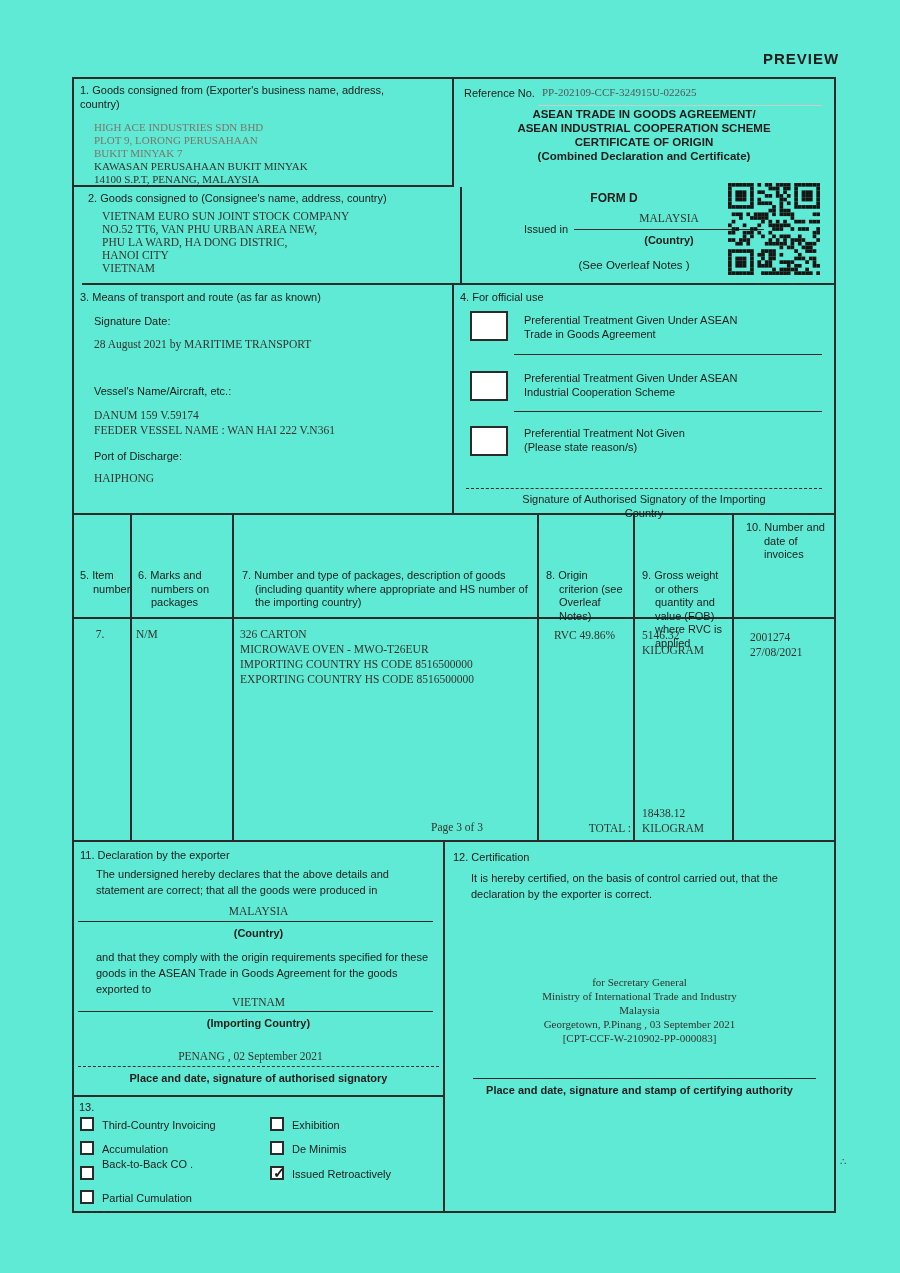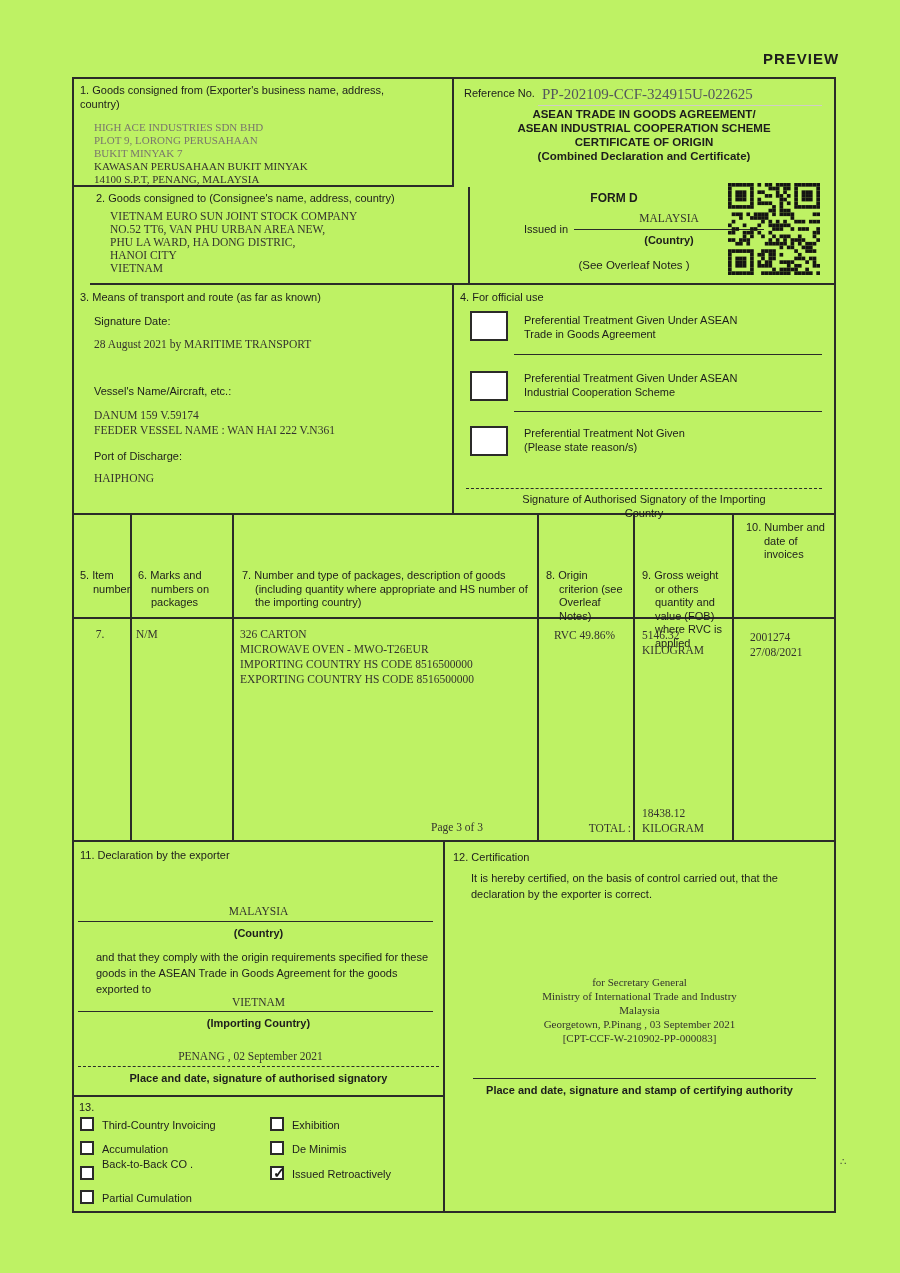--- a/index.html
+++ b/index.html
@@ -1,31 +1,31 @@
 <!DOCTYPE html>
 <html><head>
 <meta charset="utf-8">
 <style>
   * { margin:0; padding:0; box-sizing:border-box; }
   html,body { background:#ffffff; }
-  .page { position:relative; width:900px; height:1273px; background:#bef264;
+  .page { position:relative; width:900px; height:1273px; background:#5eead4;
           font-family:"Liberation Sans", sans-serif; color:#1d1d1c; overflow:hidden; }
   .abs { position:absolute; }
   .serif { font-family:"Liberation Serif", serif; color:#34332e; }
   .b { font-weight:bold; }
   .sb { font-weight:600; }
   .c { text-align:center; }
   .l11 { font-size:11px; line-height:14px; }
   .l12 { font-size:11.5px; line-height:14px; }
   .faded { color:#7a776c; }
   .form { position:absolute; left:72px; top:77px; width:764px; height:1136px;
           border:2px solid #2b2b29; }
   .bx { position:absolute; }
   #box1 { left:0; top:0; width:380px; height:108px; border-right:2px solid #2b2b29; border-bottom:2px solid #2b2b29; }
-  #box2 { left:16px; top:108px; width:380px; height:98px; border-right:2px solid #2b2b29; border-bottom:2px solid #2b2b29; }
+  #box2 { left:8px; top:108px; width:380px; height:98px; border-right:2px solid #2b2b29; border-bottom:2px solid #2b2b29; }
   #refbox { left:380px; top:0; right:0; height:206px; border-bottom:2px solid #2b2b29; }
   #box3 { left:0; top:206px; width:380px; height:230px; border-right:2px solid #2b2b29; border-bottom:2px solid #2b2b29; }
   #box4 { left:380px; top:206px; right:0; height:230px; border-bottom:2px solid #2b2b29; }
   #tbl  { left:0; top:436px; right:0; height:327px; border-bottom:2px solid #2b2b29; }
   #box11 { left:0; top:763px; width:369px; height:255px; border-bottom:2px solid #2b2b29; }
   #box12 { left:369px; top:763px; right:0; bottom:0; border-left:2px solid #2b2b29; }
   #box13 { left:0; top:1018px; width:369px; bottom:0; }
   .tcol { position:absolute; top:0; bottom:0; border-right:2px solid #2b2b29; }
   .hline { position:absolute; height:0; border-top:1.5px solid #2b2b29; }
   .dline { position:absolute; height:0; border-top:1.5px dashed #2b2b29; }
@@ -66,21 +66,21 @@
         <div>VIETNAM EURO SUN JOINT STOCK COMPANY</div>
         <div>NO.52 TT6, VAN PHU URBAN AREA NEW,</div>
         <div>PHU LA WARD, HA DONG DISTRIC,</div>
         <div>HANOI CITY</div>
         <div>VIETNAM</div>
       </div>
     </div>
 
     <div class="bx" id="refbox">
       <span class="abs l11" style="left:10px; top:7px;">Reference No.</span>
-      <span class="abs serif" style="left:88px; top:7px; font-size:15px; color:#53565c;">PP-202109-CCF-324915U-022625</span>
+      <span class="abs serif" style="left:88px; top:7px; font-size:11px; color:#53565c;">PP-202109-CCF-324915U-022625</span>
       <div class="fline" style="left:84px; top:26px; width:284px;"></div>
 
       <div class="abs b c" style="left:0; right:0; top:28px; font-size:11.5px; line-height:14px;">
         <div>ASEAN TRADE IN GOODS AGREEMENT/</div>
         <div>ASEAN INDUSTRIAL COOPERATION SCHEME</div>
         <div>CERTIFICATE OF ORIGIN</div>
         <div>(Combined Declaration and Certificate)</div>
       </div>
 
       <div class="abs b c" style="left:40px; width:240px; top:112px; font-size:12px;">FORM D</div>
@@ -480,20 +480,21 @@
       <div class="abs serif l12" style="left:357px; top:305px;">Page 3 of 3</div>
       <div class="abs serif l12" style="left:465px; width:92px; top:306px; text-align:right;">TOTAL :</div>
       <div class="abs serif" style="left:568px; top:291px; font-size:11.5px; line-height:15px;">
         <div>18438.12</div>
         <div>KILOGRAM</div>
       </div>
     </div>
 
     <div class="bx" id="box11">
       <div class="abs l11" style="left:6px; top:6px;">11. Declaration by the exporter</div>
+      <div class="abs l11" style="left:22px; top:24px; width:332px; line-height:16px;">The undersigned hereby declares that the above details and statement are correct; that all the goods were produced in</div>
       <div class="abs serif c l12" style="left:0; right:0; top:62px;">MALAYSIA</div>
       <div class="hline" style="left:4px; right:10px; top:79px;"></div>
       <div class="abs c sb l11" style="left:0; right:0; top:84px;">(Country)</div>
       <div class="abs l11" style="left:22px; top:107px; width:332px; line-height:16px;">and that they comply with the origin requirements specified for these goods in the ASEAN Trade in Goods Agreement for the goods exported to</div>
       <div class="abs serif c l12" style="left:0; right:0; top:153px;">VIETNAM</div>
       <div class="hline" style="left:4px; right:10px; top:169px;"></div>
       <div class="abs c sb l11" style="left:0; right:0; top:174px;">(Importing Country)</div>
       <div class="abs serif c l12" style="left:0; right:16px; top:207px;">PENANG , 02 September 2021</div>
       <div class="dline" style="left:4px; right:4px; top:224px;"></div>
       <div class="abs c sb l11" style="left:0; right:0; top:229px;">Place and date, signature of authorised signatory</div>

